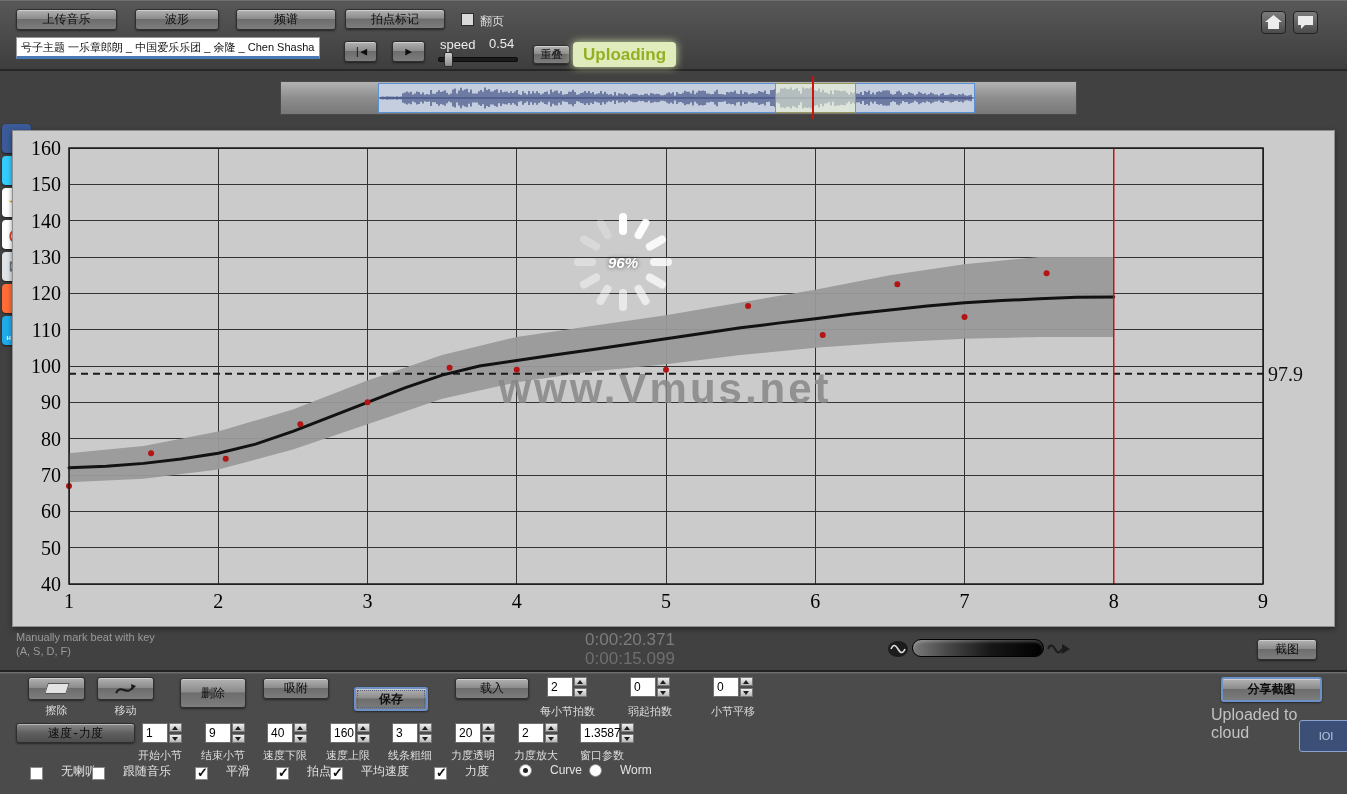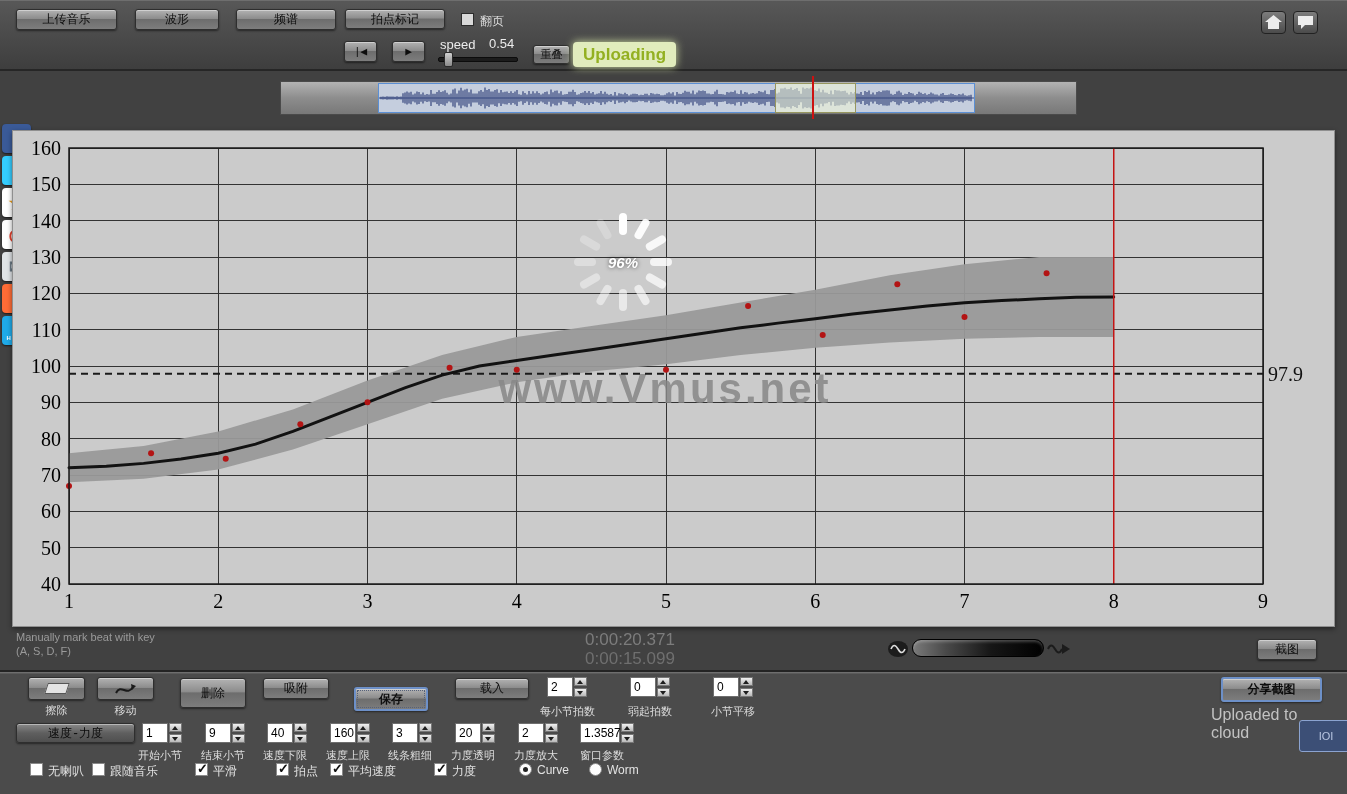--- a/index.html
+++ b/index.html
@@ -20,21 +20,21 @@
   .spin-box { background:#fff; border:1px solid #6e6e6e; height:20px; width:26px;
               font-size:12px; color:#000; display:flex; align-items:center; padding-left:3px; }
   .spin-btns { display:flex; flex-direction:column; justify-content:space-between; height:20px; margin-left:1px; }
   .sb { position:relative; width:13px; height:9px; background:linear-gradient(#f0f0f0,#b9b9b9); border:1px solid #777; }
   .sb.up::after { content:''; position:absolute; left:2px; top:2px; border-left:3px solid transparent; border-right:3px solid transparent; border-bottom:4px solid #1e1e1e; }
   .sb.dn::after { content:''; position:absolute; left:2px; top:2px; border-left:3px solid transparent; border-right:3px solid transparent; border-top:4px solid #1e1e1e; }
   .cb { width:13px; height:13px; background:#fff; border:1px solid #8a8a8a; display:inline-block; position:relative; flex:0 0 13px; }
   .cb.checked::after { content:'✓'; position:absolute; left:1px; top:-3px; font-size:13px; font-weight:bold; color:#101010; }
   .radio { width:13px; height:13px; background:#fdfdfd; border:1px solid #888; border-radius:50%; position:relative; flex:0 0 13px; }
   .radio.selected::after { content:''; position:absolute; left:3px; top:3px; width:5px; height:5px; border-radius:50%; background:#222; }
-  .toggle { position:absolute; top:0; display:flex; align-items:flex-start; gap:5px; color:#e2e2e2; font-size:12px; white-space:nowrap; }
+  .toggle { position:absolute; top:0; display:flex; align-items:flex-end; gap:18px; color:#e2e2e2; font-size:12px; white-space:nowrap; }
 
   
   #topbar { position:absolute; left:0; top:0; width:1347px; height:71px;
             background:linear-gradient(#585858,#3e3e3e); border-bottom:2px solid #262626;
             box-shadow:inset 0 1px 0 #6e6e6e; }
   #title-input { position:absolute; left:16px; top:37px; width:304px; height:22px; background:#fff;
                  border:1px solid #999; border-bottom:3px solid #4a7ab5; font-size:11px; color:#101010;
                  line-height:19px; padding-left:4px; white-space:nowrap; overflow:hidden; }
   #speed-label,#speed-value { position:absolute; color:#ececec; font-size:13px; }
   #speed-track { position:absolute; left:438px; top:57px; width:80px; height:5px; background:#1c1c1c; border:1px solid #0c0c0c; border-radius:2px; }
@@ -102,20 +102,21 @@
       <svg width="17" height="15" viewBox="0 0 17 15">
           <path d="M8.5 0 L17 7 H14 V14 H3 V7 H0 Z" fill="#ededed"></path>
         </svg>
     </div>
     <div class="icon-btn" style="left:1293px;top:11px">
       <svg width="17" height="15" viewBox="0 0 17 15">
           <path d="M1 1 h15 v9 h-8 l-4 4 v-4 h-3 z" fill="#ededed"></path>
         </svg>
     </div>
 
+    <div id="title-input">号子主题 一乐章郎朗 _ 中国爱乐乐团 _ 余隆 _ Chen Shasha</div>
 
     <div class="btn" style="left:344px;top:41px;width:33px;height:21px;font-size:11px">|◀</div>
     <div class="btn" style="left:392px;top:41px;width:33px;height:21px;font-size:11px">▶</div>
 
     <span id="speed-label" style="left:440px;top:37px">speed</span>
     <span id="speed-value" style="left:489px;top:36px">0.54</span>
     <div id="speed-track"></div>
     <div id="speed-handle"></div>
 
     <div class="btn" style="left:533px;top:45px;width:37px;height:19px;font-size:11px">重叠</div>

